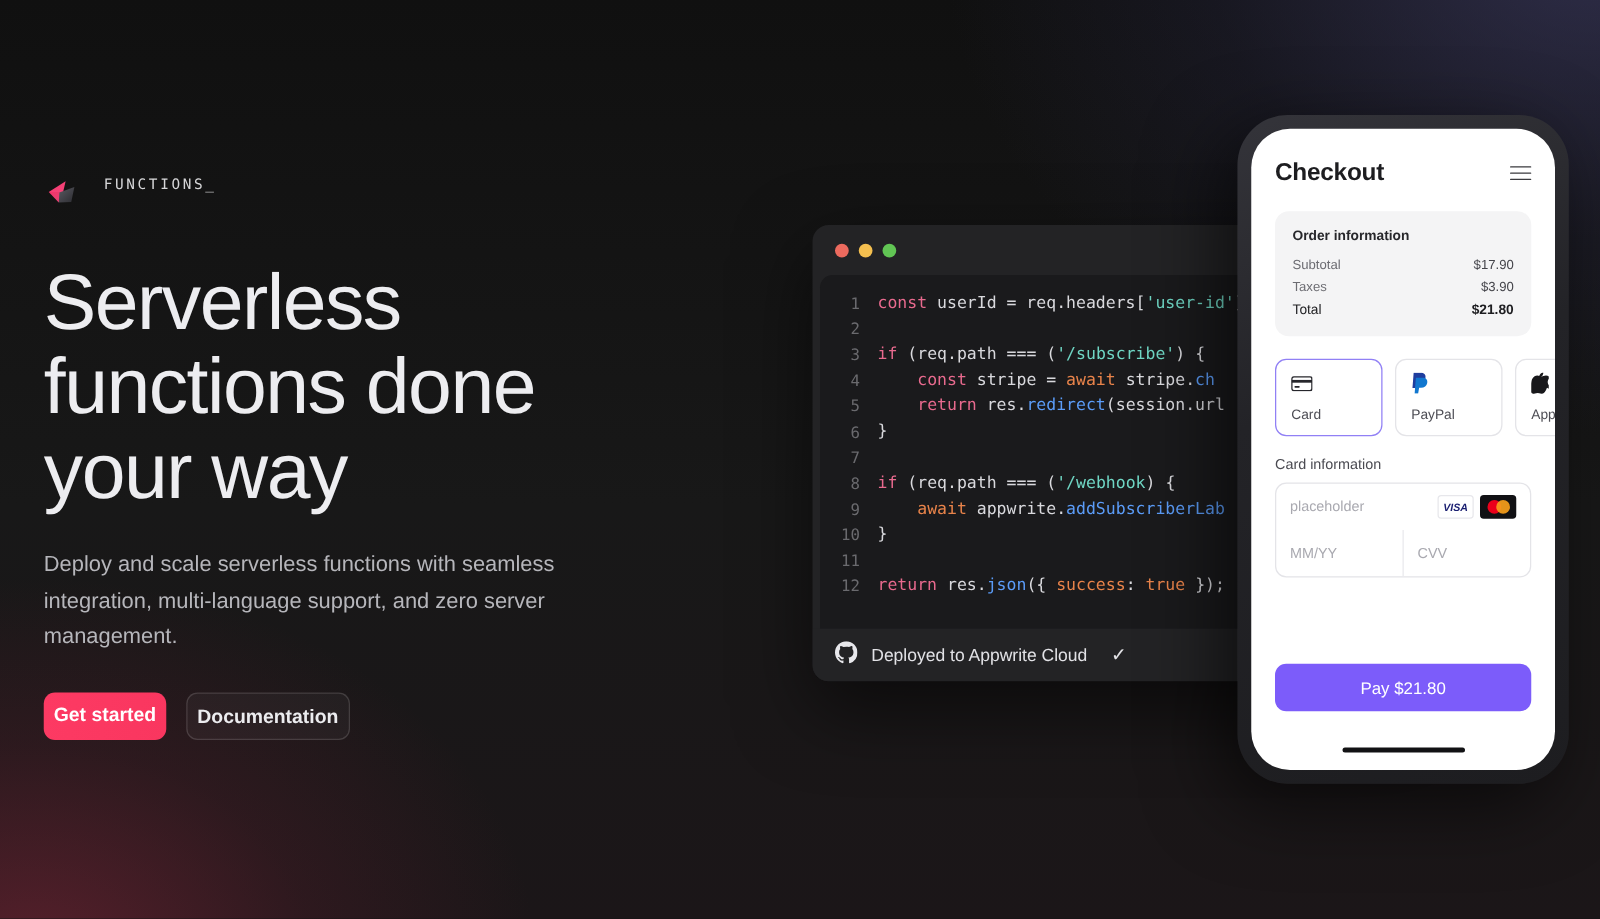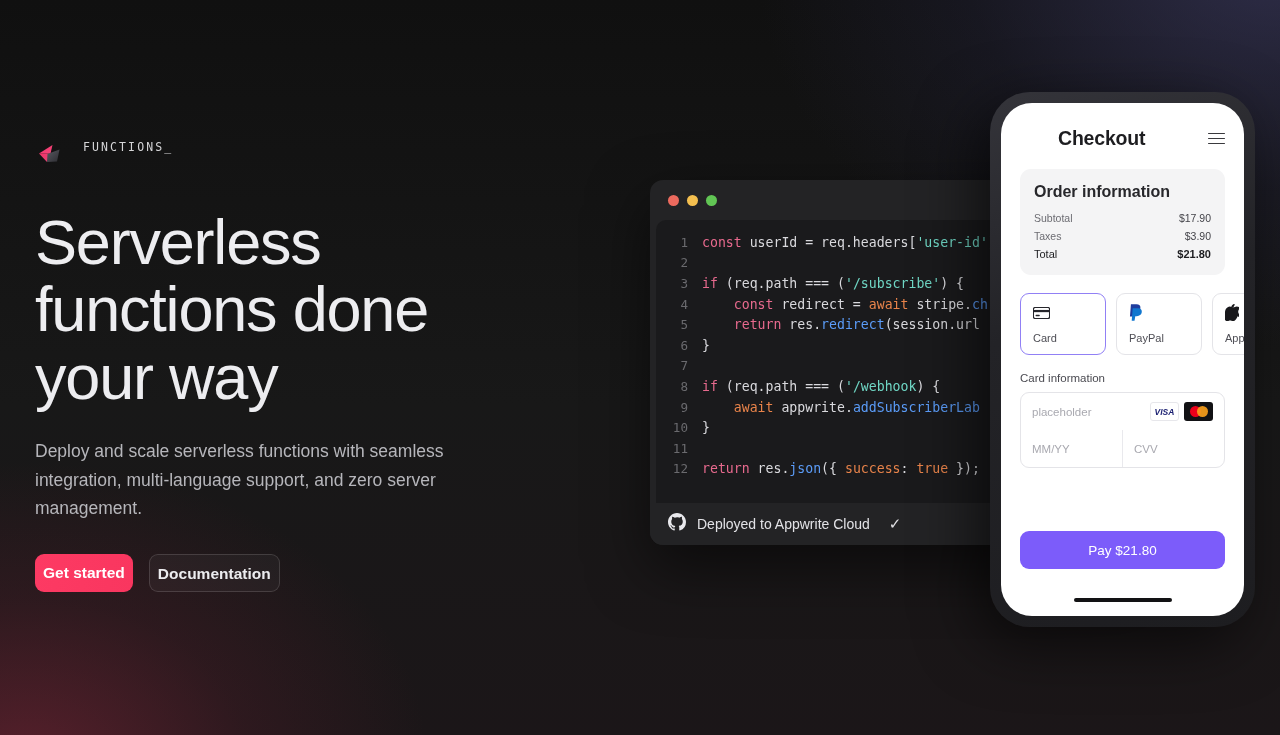--- a/index.html
+++ b/index.html
@@ -111,30 +111,30 @@
     box-shadow: -14px 16px 60px rgba(0,0,0,0.6);
   }
   .phone-screen {
     width: 100%; height: 100%;
     background: #ffffff;
     border-radius: 31px;
     overflow: hidden;
     position: relative;
     padding: 24px 19px 0 19px;
   }
-  .co-head { display: flex; align-items: center; justify-content: space-between; margin-left: 38px; }
+  .co-head { display: flex; align-items: center; justify-content: space-between; }
   .co-title { font-size: 19.5px; font-weight: 700; color: #1d1d20; letter-spacing: -0.2px; }
   .hamburger { width: 17px; display: flex; flex-direction: column; gap: 3.5px; cursor: pointer; }
   .hamburger i { display: block; height: 1.6px; background: #3a3a3e; border-radius: 1px; }
 
   .order-card {
     margin-top: 19px; background: #f4f4f5; border-radius: 11px;
     padding: 14px 14px 15px 14px;
   }
-  .order-title { font-size: 16px; font-weight: 700; color: #27272b; margin-bottom: 11px; }
+  .order-title { font-size: 11px; font-weight: 700; color: #27272b; margin-bottom: 11px; }
   .order-row { display: flex; justify-content: space-between; align-items: center; margin-top: 6px; }
   .order-row .lbl { font-size: 10.5px; color: #6c6c72; }
   .order-row .val { font-size: 10.5px; color: #44444a; padding-left: 44px; }
   .order-row.total .lbl { font-weight: 400; color: #1d1d20; font-size: 11px; }
   .order-row.total .val { font-weight: 700; color: #1d1d20; font-size: 11px; }
 
   .pay-tabs { margin-top: 18px; display: flex; gap: 10px; }
   .pay-tab {
     width: 86px; flex: none; height: 62px;
     border: 1px solid #e4e4e8; border-radius: 9px;
@@ -226,21 +226,21 @@
   <div class="code-window">
     <div class="code-titlebar">
       <span class="dot red"></span>
       <span class="dot yellow"></span>
       <span class="dot green"></span>
     </div>
     <div class="code-body" id="code-body">
         <div class="code-line"><span class="ln">1</span><span class="code-text"><span class="k-kw">const </span><span class="k-pl">userId = req.headers[</span><span class="k-str">'user-id'</span><span class="k-pl">]</span></span></div>
         <div class="code-line"><span class="ln">2</span><span class="code-text"></span></div>
         <div class="code-line"><span class="ln">3</span><span class="code-text"><span class="k-kw">if </span><span class="k-pl">(req.path </span><span class="k-pl">===</span><span class="k-pl"> (</span><span class="k-str">'/subscribe'</span><span class="k-pl">) {</span></span></div>
-        <div class="code-line"><span class="ln">4</span><span class="code-text"><span class="k-pl">    </span><span class="k-kw">const </span><span class="k-pl">redirect = </span><span class="k-or">await </span><span class="k-pl">stripe.</span><span class="k-fn">ch</span></span></div>
+        <div class="code-line"><span class="ln">4</span><span class="code-text"><span class="k-pl">    </span><span class="k-kw">const </span><span class="k-pl">stripe = </span><span class="k-or">await </span><span class="k-pl">stripe.</span><span class="k-fn">ch</span></span></div>
         <div class="code-line"><span class="ln">5</span><span class="code-text"><span class="k-pl">    </span><span class="k-kw">return </span><span class="k-pl">res.</span><span class="k-fn">redirect</span><span class="k-pl">(session.url</span></span></div>
         <div class="code-line"><span class="ln">6</span><span class="code-text"><span class="k-pl">}</span></span></div>
         <div class="code-line"><span class="ln">7</span><span class="code-text"></span></div>
         <div class="code-line"><span class="ln">8</span><span class="code-text"><span class="k-kw">if </span><span class="k-pl">(req.path </span><span class="k-pl">===</span><span class="k-pl"> (</span><span class="k-str">'/webhook</span><span class="k-pl">) {</span></span></div>
         <div class="code-line"><span class="ln">9</span><span class="code-text"><span class="k-pl">    </span><span class="k-or">await </span><span class="k-pl">appwrite.</span><span class="k-fn">addSubscriberLab</span></span></div>
         <div class="code-line"><span class="ln">10</span><span class="code-text"><span class="k-pl">}</span></span></div>
         <div class="code-line"><span class="ln">11</span><span class="code-text"></span></div>
         <div class="code-line"><span class="ln">12</span><span class="code-text"><span class="k-kw">return </span><span class="k-pl">res.</span><span class="k-fn">json</span><span class="k-pl">({ </span><span class="k-or">success</span><span class="k-pl">: </span><span class="k-or">true</span><span class="k-pl"> });</span></span></div>
       </div>
     <div class="code-footer">

